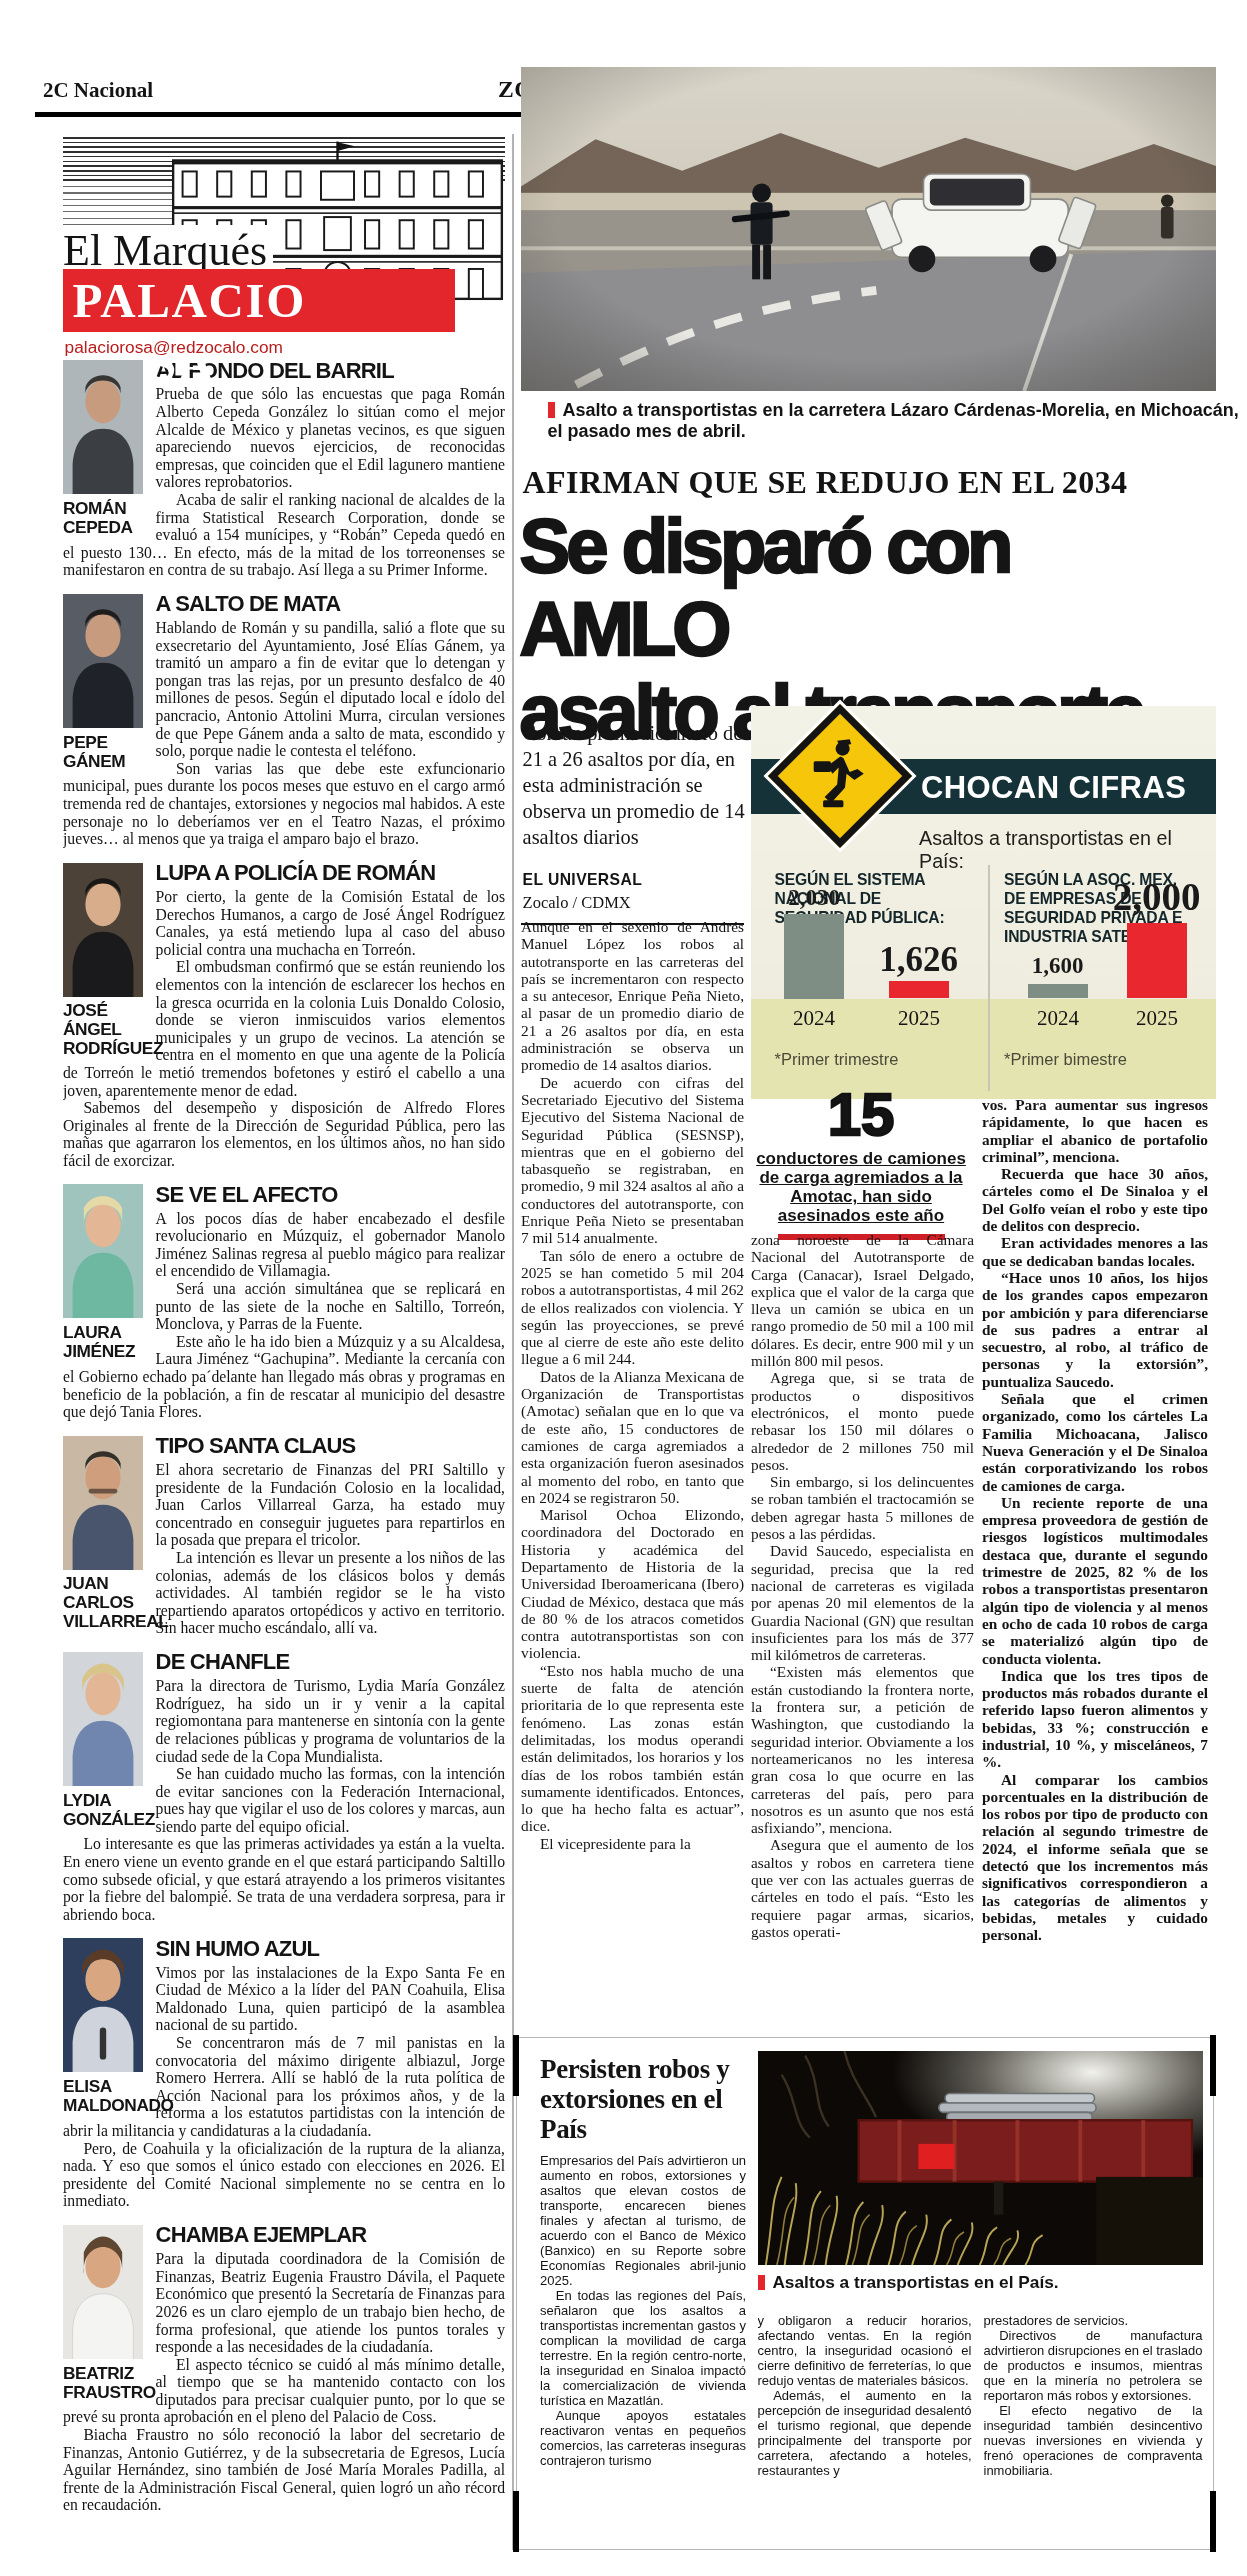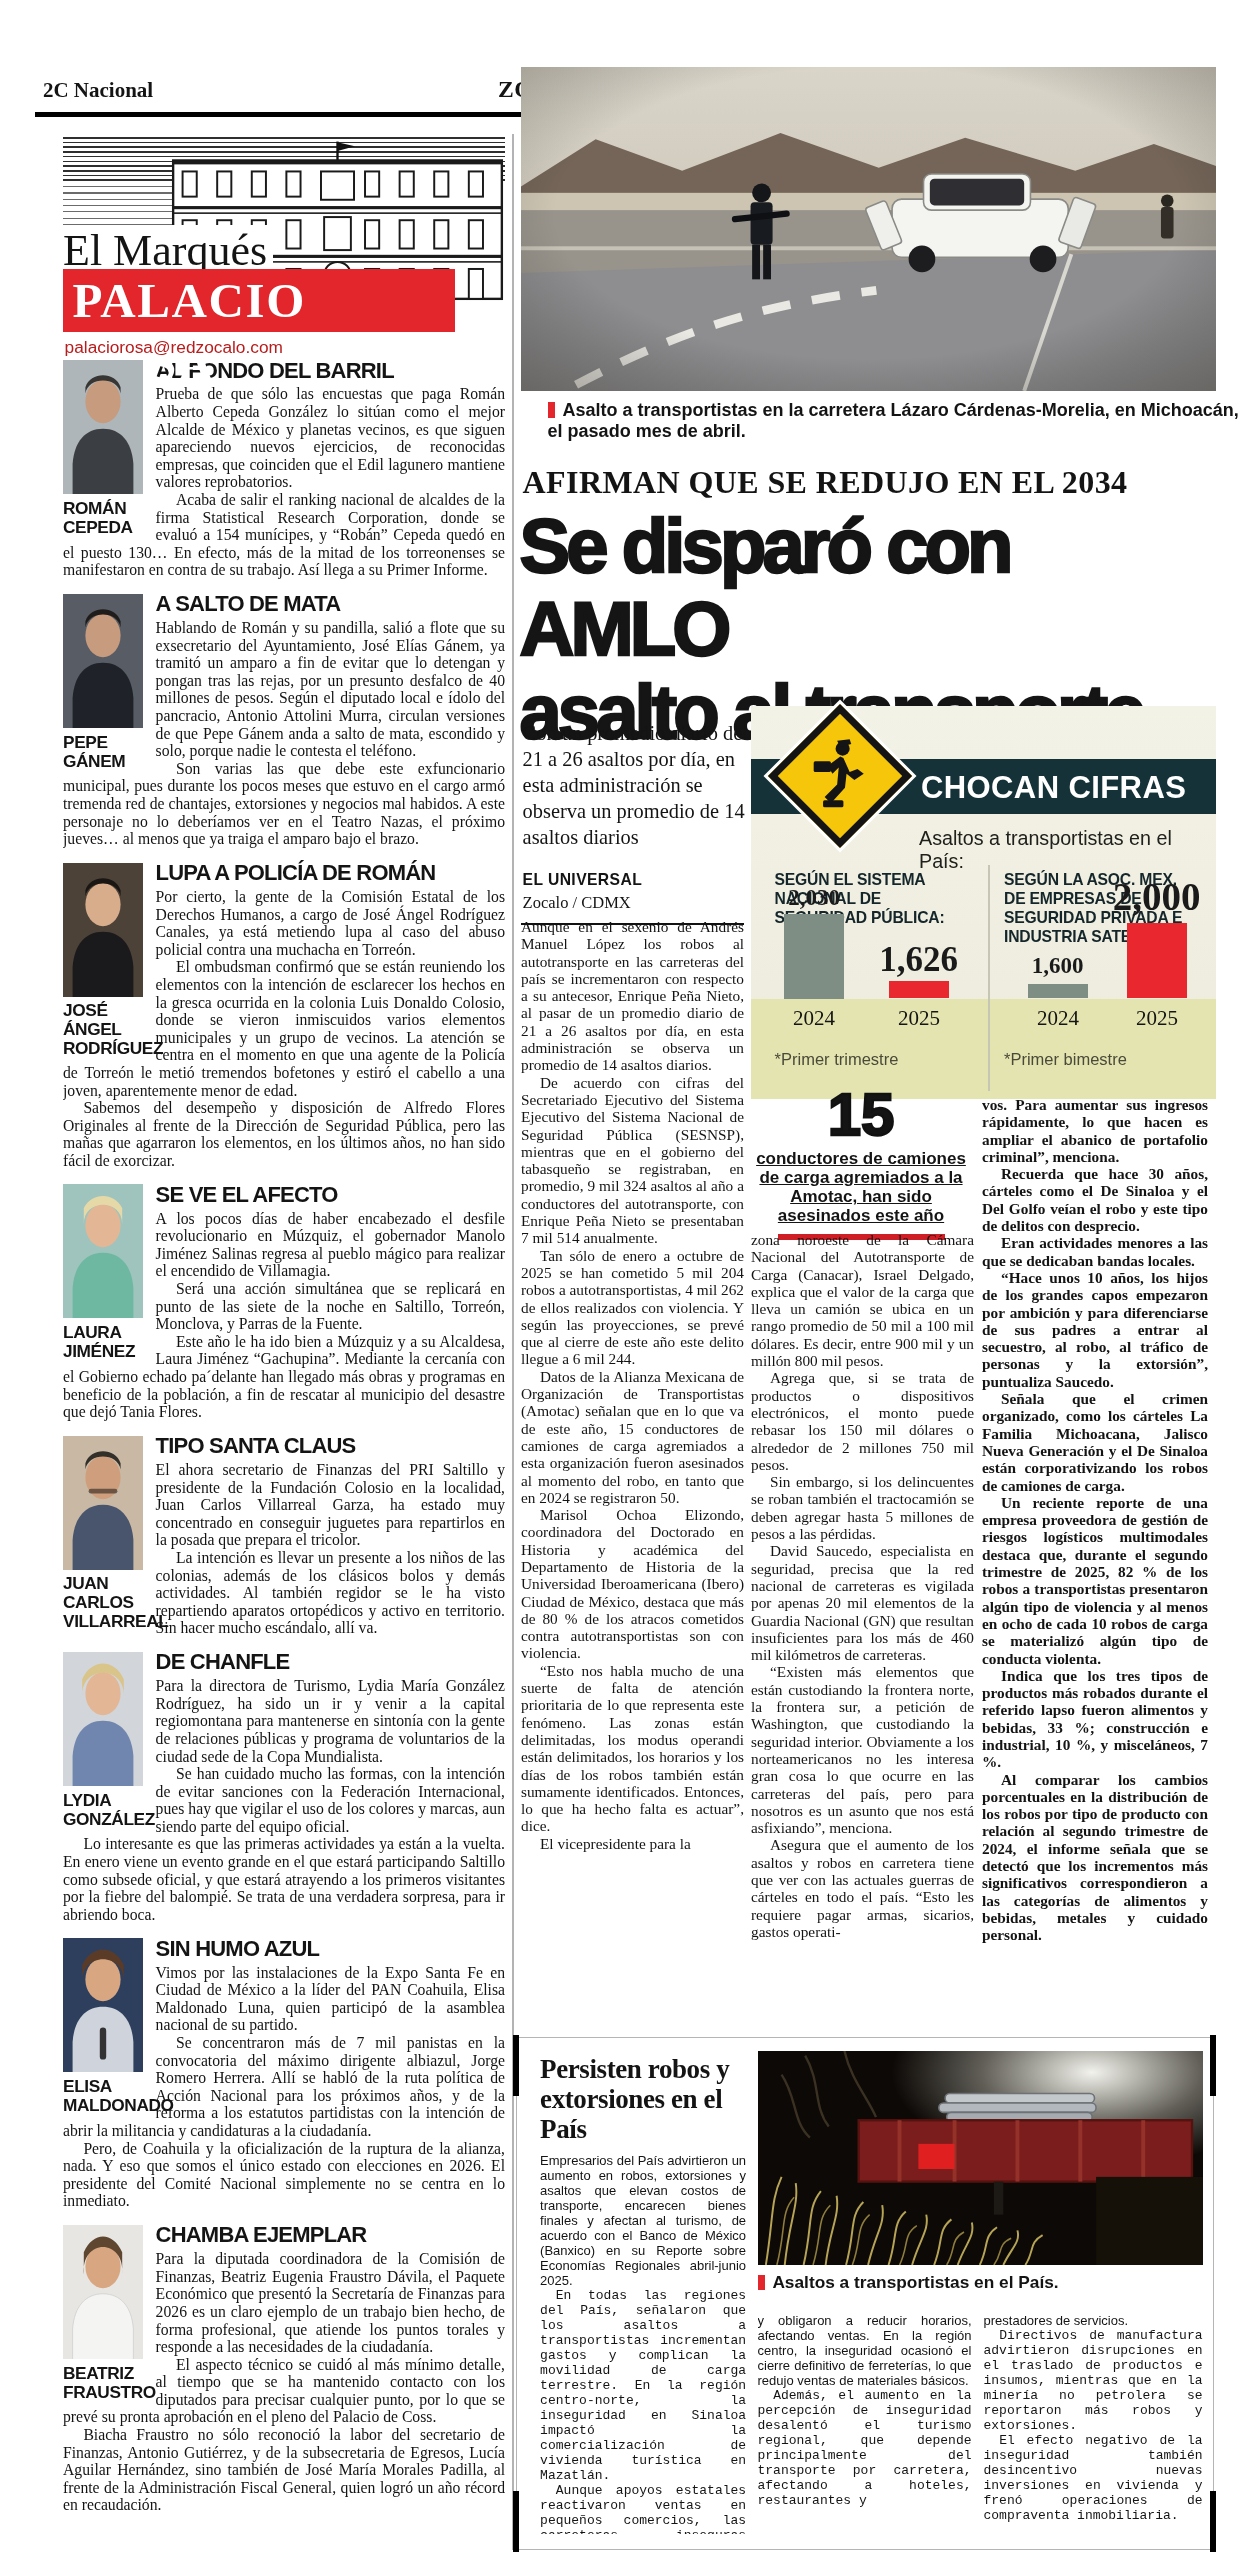--- a/index.html
+++ b/index.html
@@ -92,21 +92,21 @@
   .stat-txt { font:bold 17px/19px "Liberation Sans", sans-serif; margin-top:8px;text-decoration:underline; }
   .stat-rule { width:167px; height:5.5px; background:#cf1f26; margin:9.4px auto 0; }
 
   
   #bottom-box { position:absolute; left:-5.5px; top:1970px; width:698px; height:513px;
     border:1.6px solid #b5b5b5; background:#fff; }
   .tick { position:absolute; width:5.5px; height:61px; background:#000; }
   .tick.tl{left:-3.1px;top:-3.1px}.tick.bl{left:-3.1px;bottom:-3.1px}.tick.tr{right:-3.1px;top:-3.1px}.tick.br{right:-3.1px;bottom:-3.1px}
   .box-title { position:absolute; left:23.6px; top:15.7px; width:222px; font:bold 27px/30px "Liberation Serif", serif; letter-spacing:-0.4px; }
   .box-col { position:absolute; font:13px/15px "Liberation Sans", sans-serif; text-align:justify; overflow:hidden; }
-  .box-col p + p { text-indent:15.7px;font-family:Liberation Mono, monospace; }
+  .box-col p + p { text-indent:15.7px; }
   #boxc1 { left:23.6px;  top:115px; width:206px; height:381px; }
   #boxc2 { left:241px; top:275px; width:214px; height:220px; }
   #boxc3 { left:467px; top:275px; width:219px; height:220px; }
   .box-photo { position:absolute; left:241px; top:12.6px; width:445px; height:214px; }
   .box-caption { position:absolute; left:241px; top:234px; width:445px; font:bold 17.3px "Liberation Sans", sans-serif; }
   .box-caption .bullet { height:15px; }
 </style>
 </head>
 <body>
 
@@ -420,21 +420,21 @@
       <p>Tan sólo de enero a octubre de 2025 se han cometido 5 mil 204 robos a autotransportistas, 4 mil 262 de ellos realizados con violencia. Y según las proyecciones, se prevé que al cierre de este año este delito llegue a 6 mil 244.</p>
       <p>Datos de la Alianza Mexicana de Organización de Transportistas (Amotac) señalan que en lo que va de este año, 15 conductores de camiones de carga agremiados a esta organización fueron asesinados al momento del robo, en tanto que en 2024 se registraron 50.</p>
       <p>Marisol Ochoa Elizondo, coordinadora del Doctorado en Historia y académica del Departamento de Historia de la Universidad Iberoamericana (Ibero) Ciudad de México, destaca que más de 80 % de los atracos cometidos contra autotransportistas son con violencia.</p>
       <p>“Esto nos habla mucho de una suerte de falta de atención prioritaria de lo que representa este fenómeno. Las zonas están delimitadas, los modus operandi están delimitados, los horarios y los días de los robos también están sumamente identificados. Entonces, lo que ha hecho falta es actuar”, dice.</p>
       <p>El vicepresidente para la</p>
     </div>
     <div class="bcol" id="bcol2">
       <p>zona noroeste de la Cámara Nacional del Autotransporte de Carga (Canacar), Israel Delgado, explica que el valor de la carga que lleva un camión se ubica en un rango promedio de 50 mil a 100 mil dólares. Es decir, entre 900 mil y un millón 800 mil pesos.</p>
       <p>Agrega que, si se trata de productos o dispositivos electrónicos, el monto puede rebasar los 150 mil dólares o alrededor de 2 millones 750 mil pesos.</p>
       <p>Sin embargo, si los delincuentes se roban también el tractocamión se deben agregar hasta 5 millones de pesos a las pérdidas.</p>
-      <p>David Saucedo, especialista en seguridad, precisa que la red nacional de carreteras es vigilada por apenas 20 mil elementos de la Guardia Nacional (GN) que resultan insuficientes para los más de 460 mil kilómetros de carreteras.</p>
+      <p>David Saucedo, especialista en seguridad, precisa que la red nacional de carreteras es vigilada por apenas 20 mil elementos de la Guardia Nacional (GN) que resultan insuficientes para los más de 377 mil kilómetros de carreteras.</p>
       <p>“Existen más elementos que están custodiando la frontera norte, la frontera sur, a petición de Washington, que custodiando la seguridad interior. Obviamente a los norteamericanos no les interesa gran cosa lo que ocurre en las carreteras del país, pero para nosotros es un asunto que nos está asfixiando”, menciona.</p>
       <p>Asegura que el aumento de los asaltos y robos en carretera tiene que ver con las actuales guerras de cárteles en todo el país. “Esto les requiere pagar armas, sicarios, gastos operati-</p>
     </div>
     <div class="bcol" id="bcol3">
       <p>vos. Para aumentar sus ingresos rápidamente, lo que hacen es ampliar el abanico de portafolio criminal”, menciona.</p>
       <p>Recuerda que hace 30 años, cárteles como el De Sinaloa y el Del Golfo veían el robo y este tipo de delitos con desprecio.</p>
       <p>Eran actividades menores a las que se dedicaban bandas locales.</p>
       <p>“Hace unos 10 años, los hijos de los grandes capos empezaron por ambición y para diferenciarse de sus padres a entrar al secuestro, al robo, al tráfico de personas y la extorsión”, puntualiza Saucedo.</p>
       <p>Señala que el crimen organizado, como los cárteles La Familia Michoacana, Jalisco Nueva Generación y el De Sinaloa están corporativizando los robos de camiones de carga.</p>
       <p>Un reciente reporte de una empresa proveedora de gestión de riesgos logísticos multimodales destaca que, durante el segundo trimestre de 2025, 82 % de los robos a transportistas presentaron algún tipo de violencia y al menos en ocho de cada 10 robos de carga se materializó algún tipo de conducta violenta.</p>

